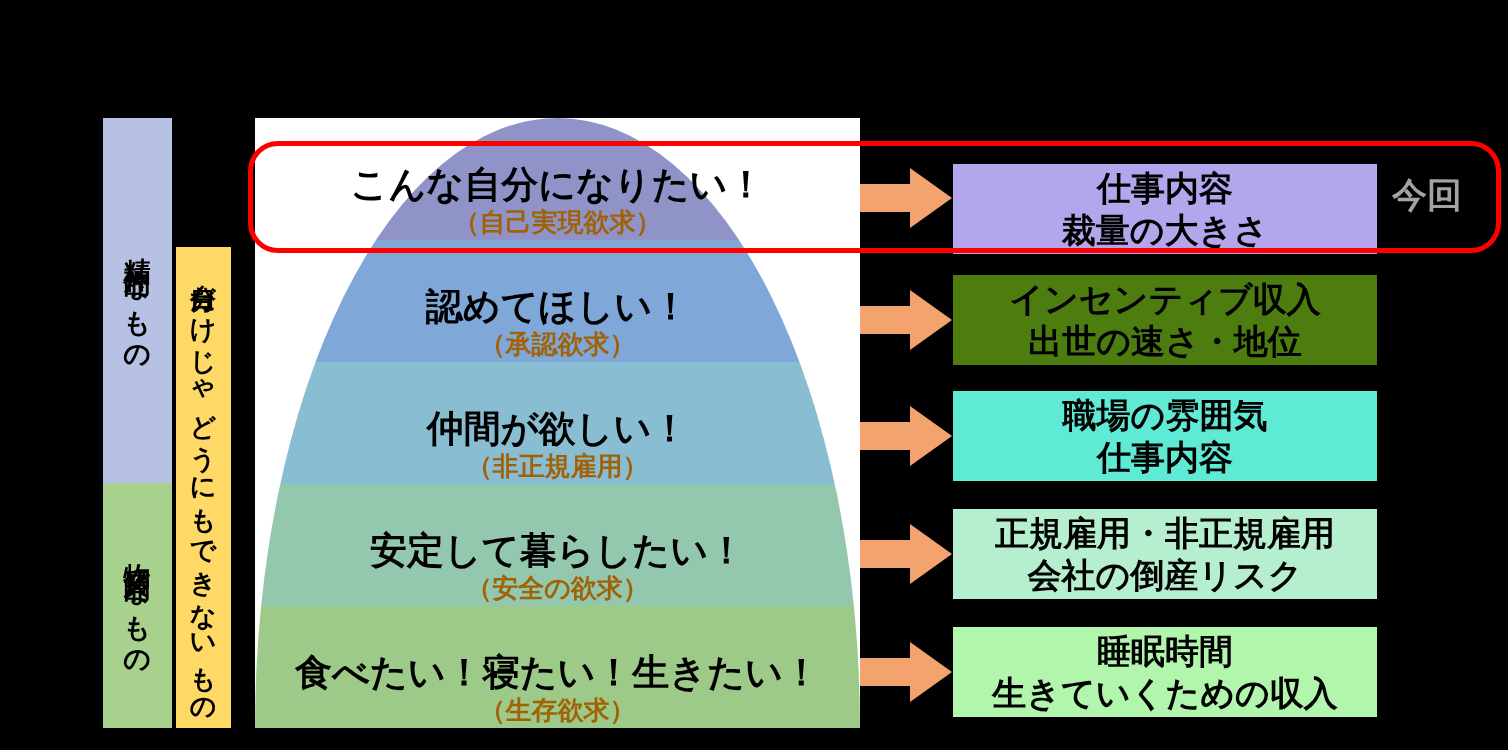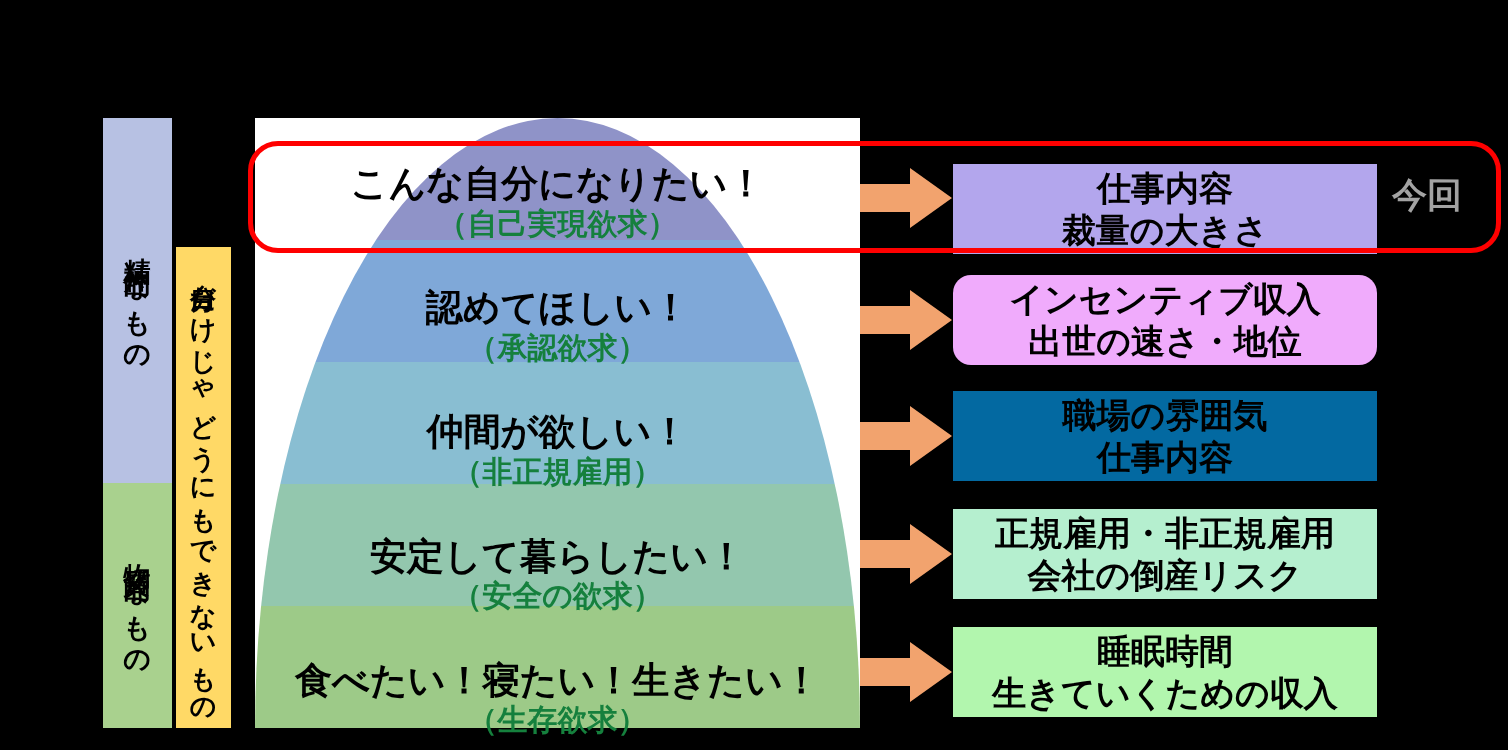--- a/index.html
+++ b/index.html
@@ -18,21 +18,21 @@
 
   
   .dome-area { position:absolute; left:255px; top:118px; width:605px; height:610px; }
   .dome { position:absolute; inset:0; border-radius:50% 50% 0 0 / 100% 100% 0 0;
           overflow:hidden; display:flex; flex-direction:column; }
   .band { flex:1 1 0; }
   .rows { position:absolute; inset:0; display:flex; flex-direction:column; }
   .row { flex:1 1 0; display:flex; flex-direction:column; align-items:center;
          justify-content:center; padding-top:46px; }
   .headline { font-size:37px; font-weight:bold; color:#000; line-height:1.1; white-space:nowrap; }
-  .sub { font-size:30px; font-weight:bold; color:#15803d; line-height:1.25; white-space:nowrap; }
+  .sub { font-size:26px; font-weight:bold; color:#a16207; line-height:1.25; white-space:nowrap; }
 
   
   .arrow { position:absolute; left:860px; width:92px; height:60px; }
 
   
   .mapbox { position:absolute; left:953px; width:424px; height:90px;
             display:flex; flex-direction:column; align-items:center; justify-content:center; }
   .mapbox .line { font-size:34px; font-weight:bold; color:#000; line-height:1.25; white-space:nowrap; }
   #mapbox-1 { top:164px; } #mapbox-2 { top:275px; } #mapbox-3 { top:391px; }
   #mapbox-4 { top:509px; } #mapbox-5 { top:627px; }
@@ -103,25 +103,25 @@
     <polygon points="0,16 50,16 50,0 92,30 50,60 50,44 0,44"></polygon>
     </svg>
   <svg class="arrow" style="top: 642px; fill: rgb(242, 163, 110);" viewBox="0 0 92 60">
     <polygon points="0,16 50,16 50,0 92,30 50,60 50,44 0,44"></polygon>
     </svg>
 
   <div class="mapbox" id="mapbox-1" style="background: rgb(179, 166, 237);">
     <div class="line">仕事内容</div>
     <div class="line">裁量の大きさ</div>
   </div>
-  <div class="mapbox" id="mapbox-2" style="background: #f0abfc; border-radius: 18px;">
+  <div class="mapbox" id="mapbox-2" style="background: #4d7c0f;">
     <div class="line">インセンティブ収入</div>
     <div class="line">出世の速さ・地位</div>
   </div>
-  <div class="mapbox" id="mapbox-3" style="background: #0369a1;">
+  <div class="mapbox" id="mapbox-3" style="background: #5eead4;">
     <div class="line">職場の雰囲気</div>
     <div class="line">仕事内容</div>
   </div>
   <div class="mapbox" id="mapbox-4" style="background: rgb(181, 239, 207);">
     <div class="line">正規雇用・非正規雇用</div>
     <div class="line">会社の倒産リスク</div>
   </div>
   <div class="mapbox" id="mapbox-5" style="background: rgb(178, 246, 174);">
     <div class="line">睡眠時間</div>
     <div class="line">生きていくための収入</div>

